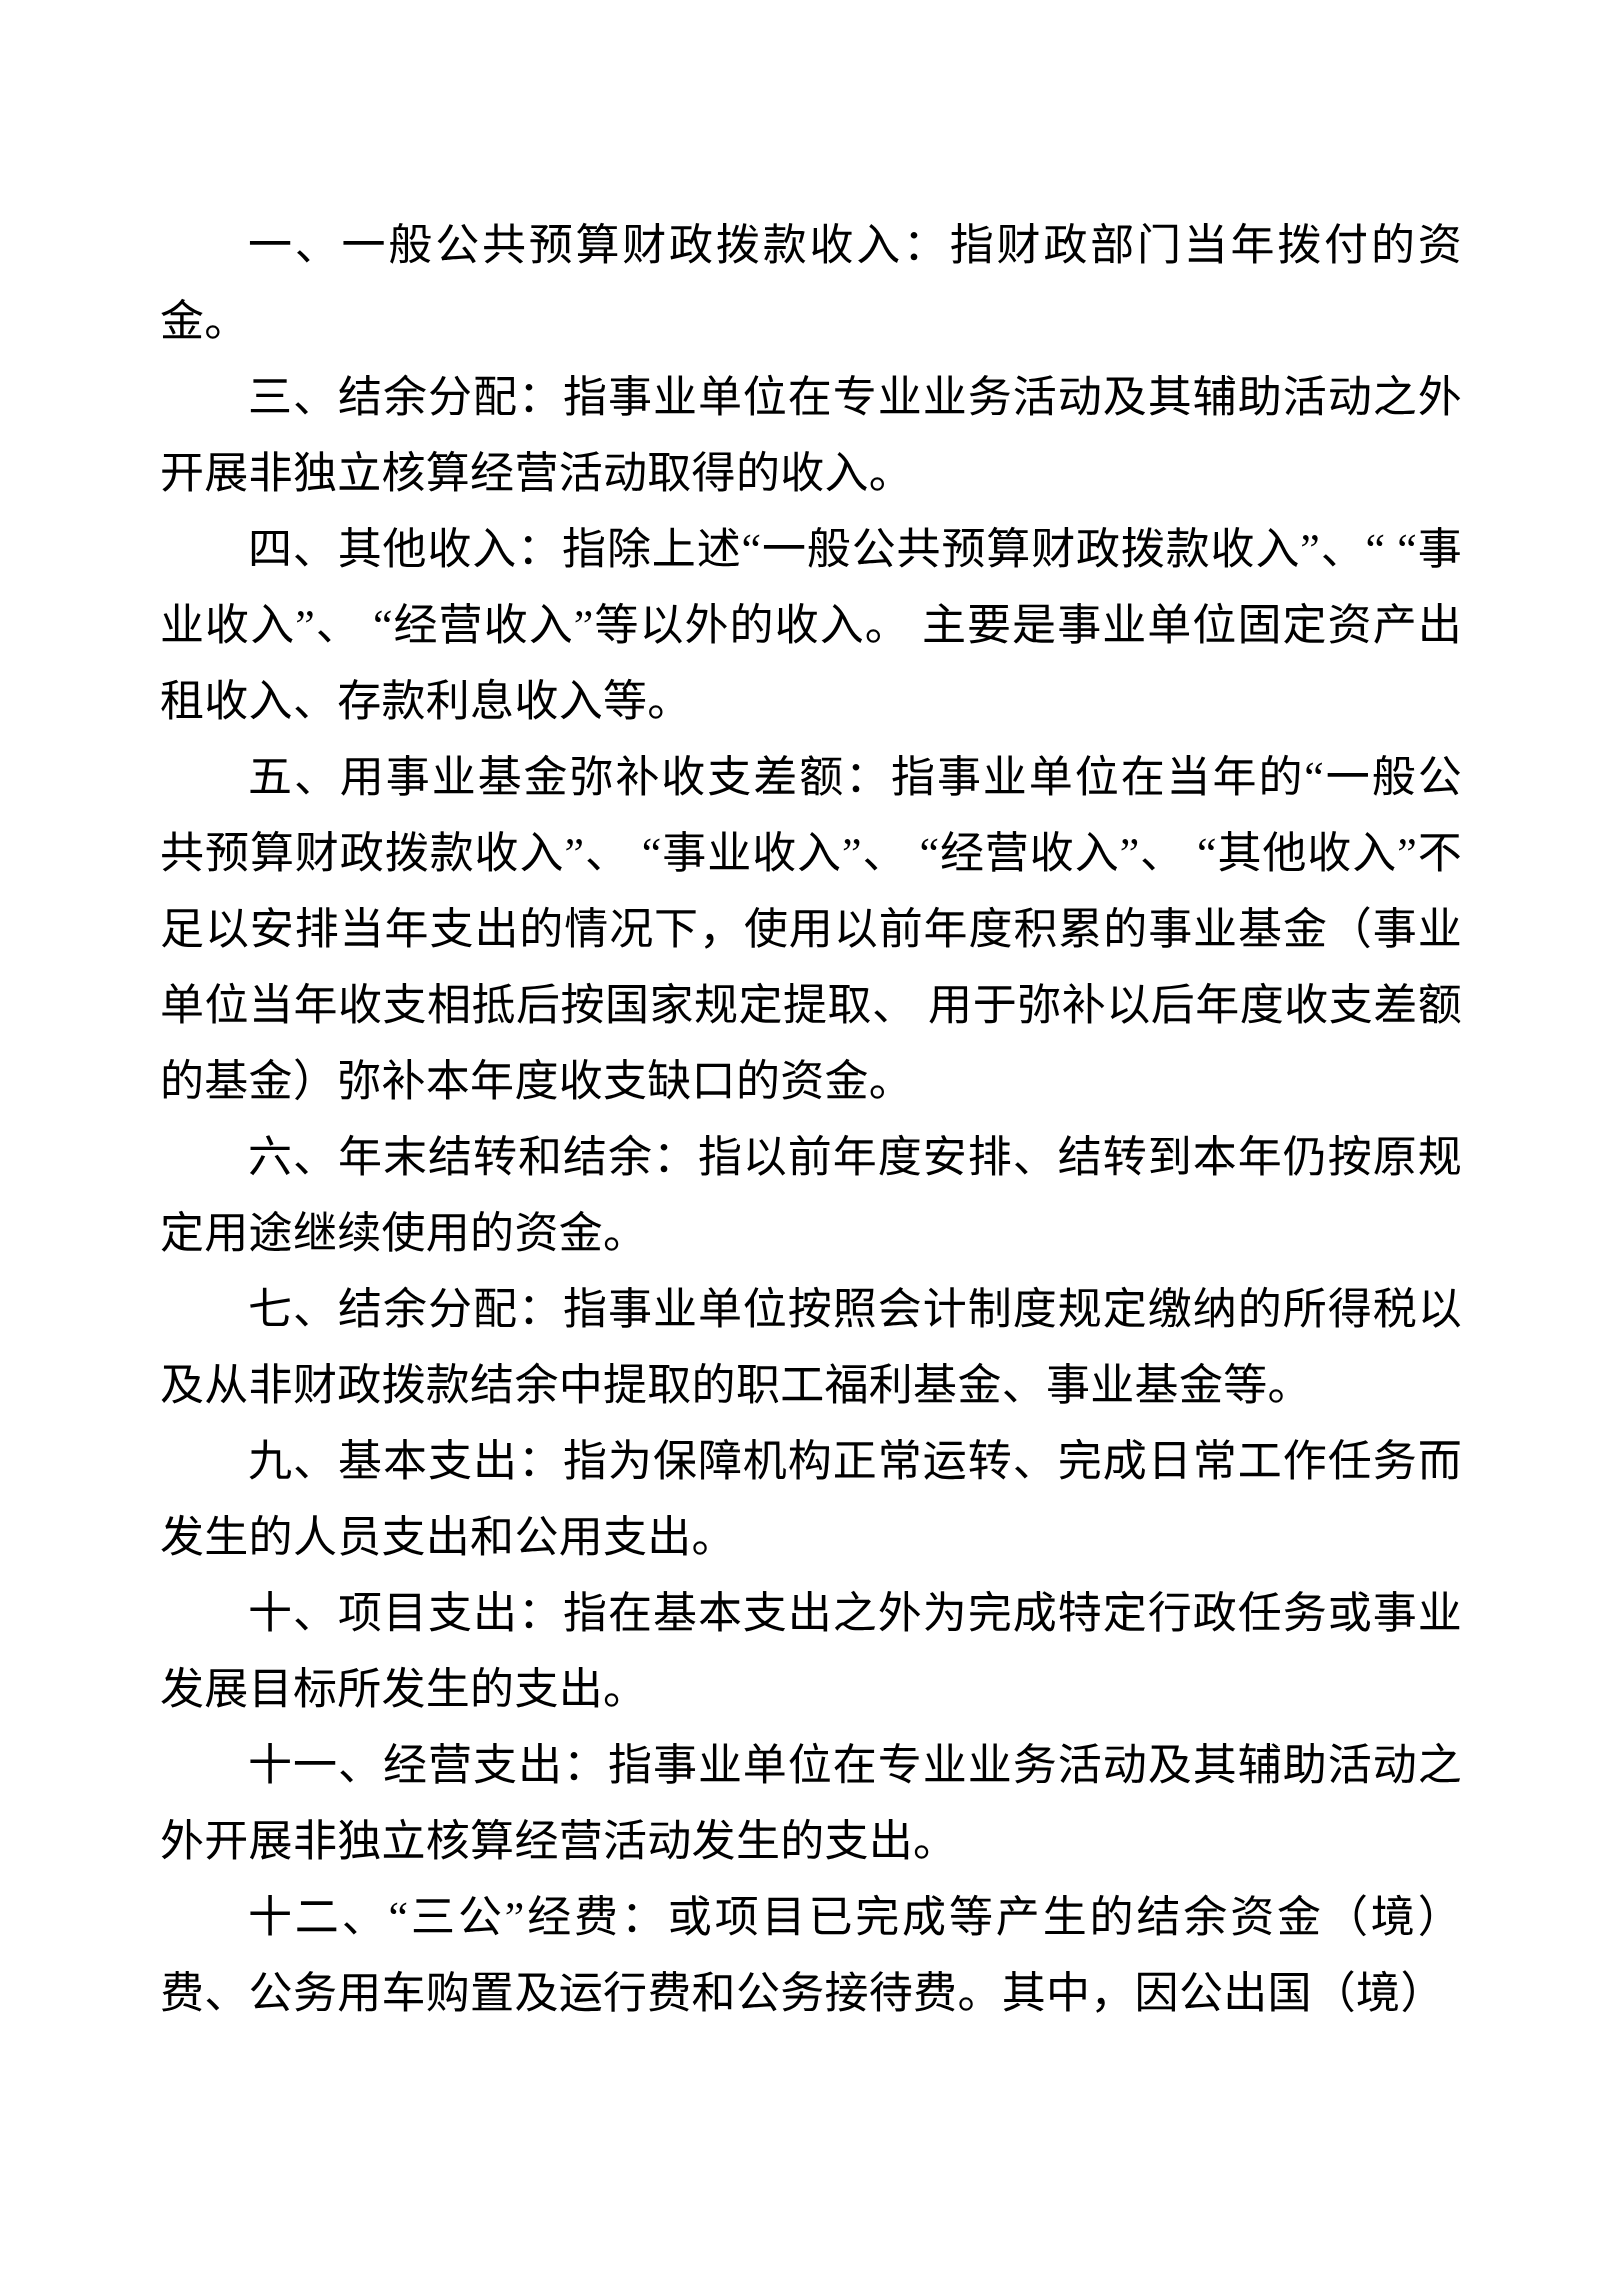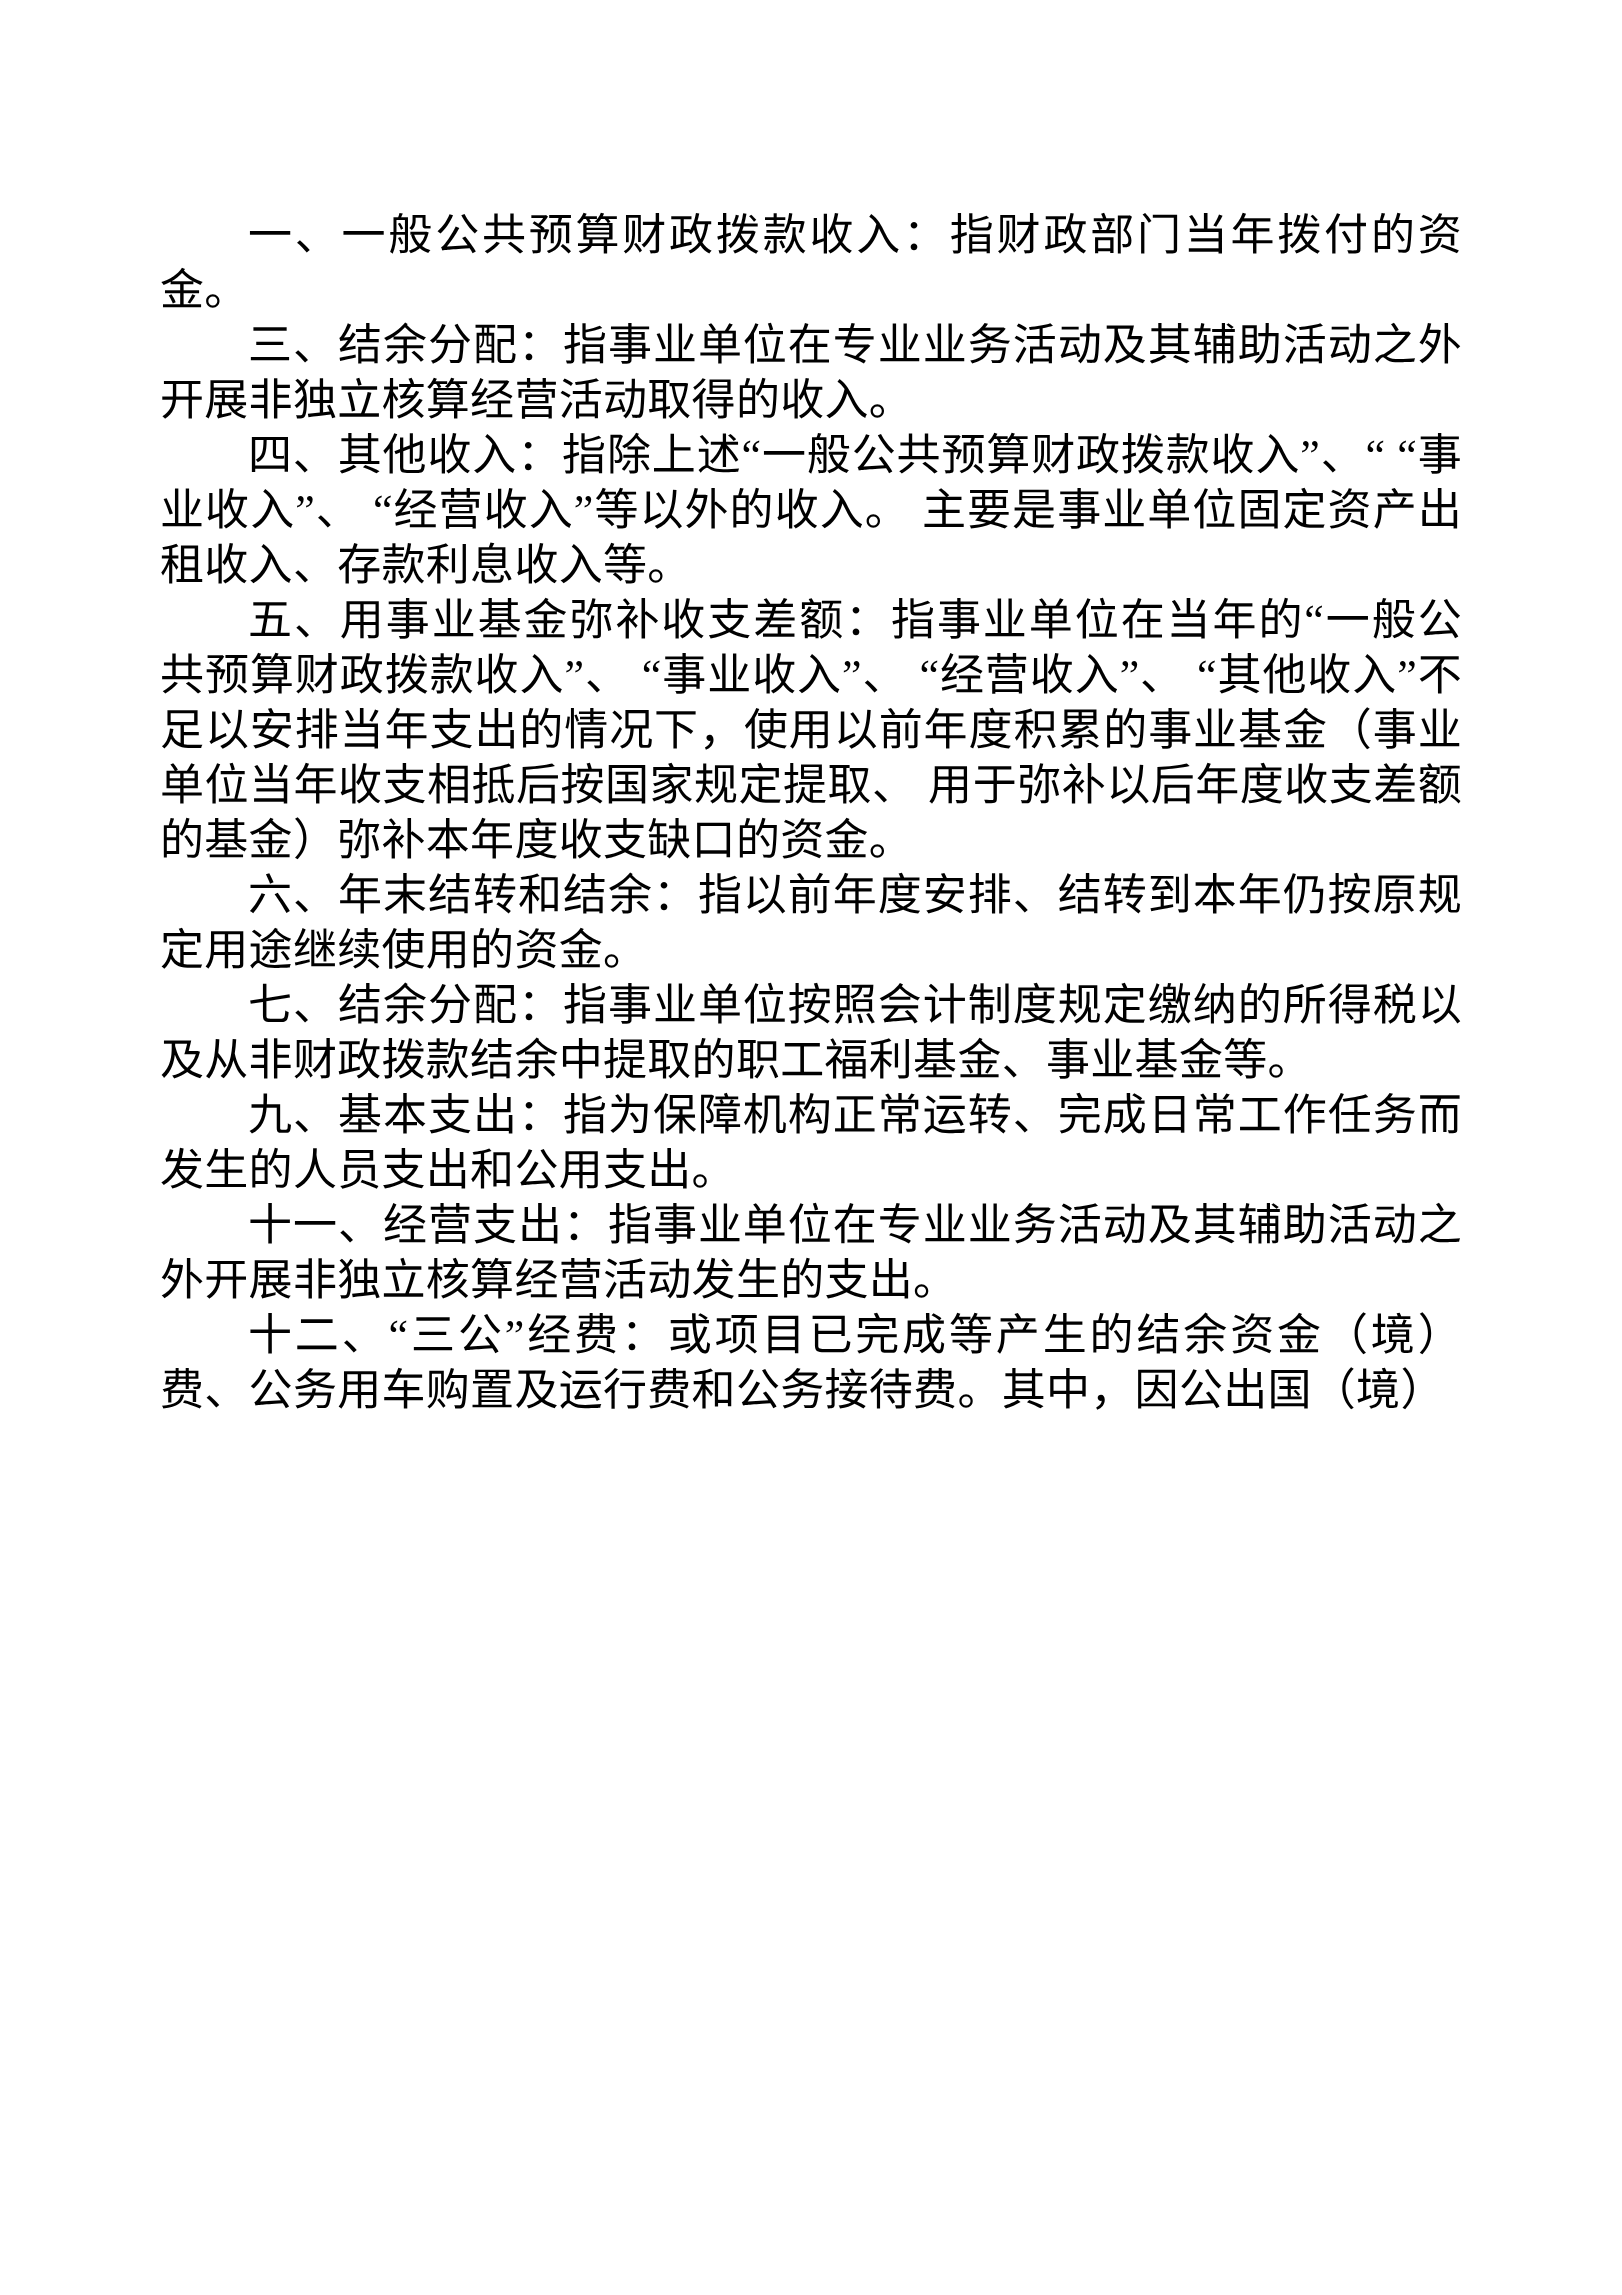--- a/index.html
+++ b/index.html
@@ -20,38 +20,39 @@
     overflow: hidden;
   }
   .text-block {
     width: 1302px;
   }
   .para {
     margin: 0;
     padding: 0;
     font-family: "Liberation Serif", "DejaVu Serif", serif;
     font-size: 44px;
-    line-height: 55px;
+    line-height: 76px;
     color: var(--text-color, #000000);
     text-align: justify;
     text-justify: inter-character;
     text-indent: 2em;
     word-break: break-all;
     letter-spacing: 0.3px;
   }
 </style>
 </head>
 <body>
 
 <div class="page">
   <div class="text-block">
     <p class="para">一、一般公共预算财政拨款收入：指财政部门当年拨付的资金。</p>
     <p class="para">三、结余分配：指事业单位在专业业务活动及其辅助活动之外开展非独立核算经营活动取得的收入。</p>
     <p class="para">四、其他收入：指除上述“一般公共预算财政拨款收入”、“ “事业收入”、 “经营收入”等以外的收入。 主要是事业单位固定资产出租收入、存款利息收入等。</p>
     <p class="para">五、用事业基金弥补收支差额：指事业单位在当年的“一般公共预算财政拨款收入”、 “事业收入”、 “经营收入”、 “其他收入”不足以安排当年支出的情况下，使用以前年度积累的事业基金（事业单位当年收支相抵后按国家规定提取、 用于弥补以后年度收支差额的基金）弥补本年度收支缺口的资金。</p>
     <p class="para">六、年末结转和结余：指以前年度安排、结转到本年仍按原规定用途继续使用的资金。</p>
     <p class="para">七、结余分配：指事业单位按照会计制度规定缴纳的所得税以及从非财政拨款结余中提取的职工福利基金、事业基金等。</p>
     <p class="para">九、基本支出：指为保障机构正常运转、完成日常工作任务而发生的人员支出和公用支出。</p>
+    <p class="para">十、项目支出：指在基本支出之外为完成特定行政任务或事业发展目标所发生的支出。</p>
     <p class="para">十一、经营支出：指事业单位在专业业务活动及其辅助活动之外开展非独立核算经营活动发生的支出。</p>
     <p class="para">十二、“三公”经费：或项目已完成等产生的结余资金（境）费、公务用车购置及运行费和公务接待费。其中，因公出国（境）</p>
   </div>
 </div>
 
 
 </body></html>

